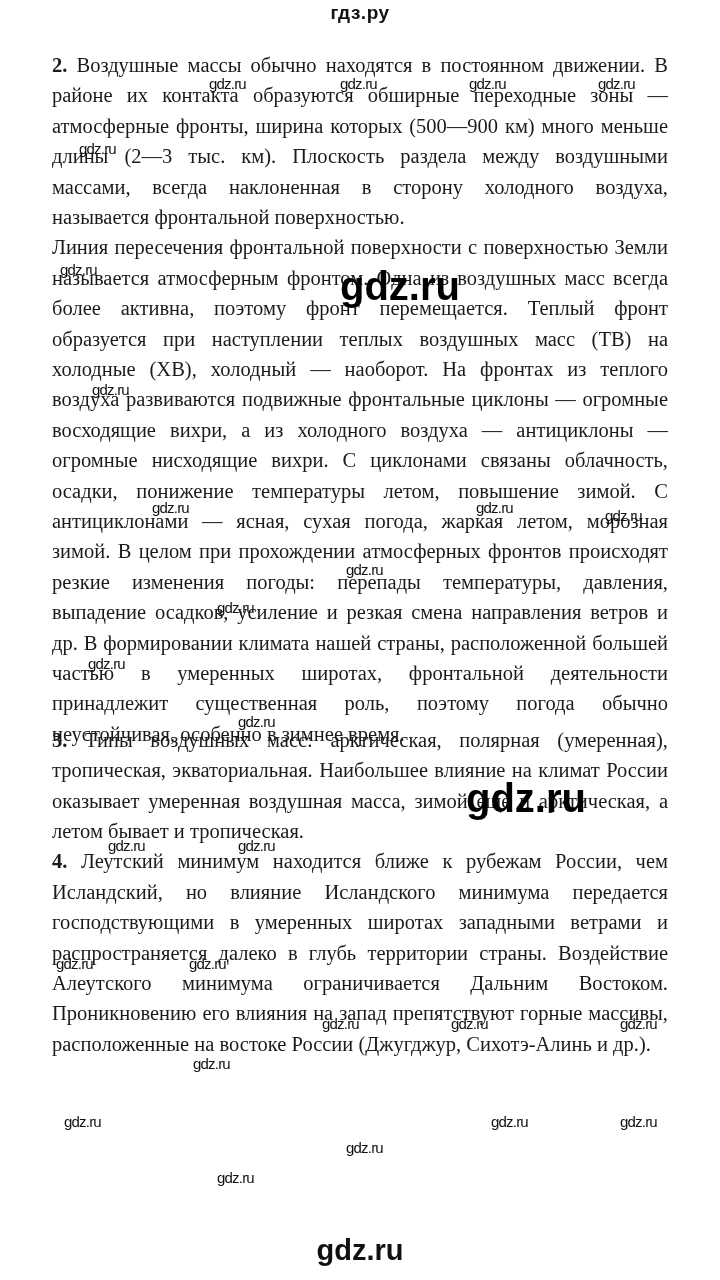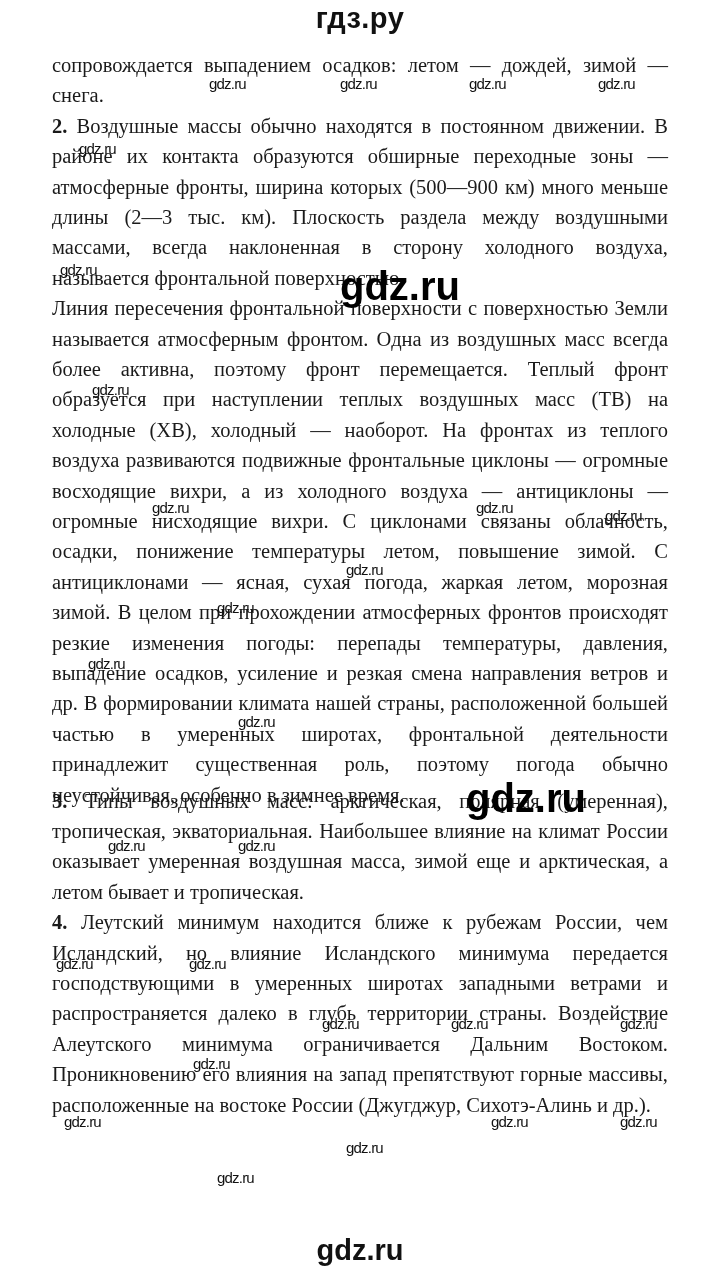--- a/index.html
+++ b/index.html
@@ -1,19 +1,19 @@
 <!DOCTYPE html>
 <html><head>
 <meta charset="utf-8">
 <style>
   html, body { margin: 0; padding: 0; background: #ffffff; }
   body { width: 720px; height: 1280px; position: relative; overflow: hidden; }
   .header-wm {
     position: absolute; top: 2px; left: 0; width: 720px; text-align: center;
-    font-family: "Liberation Sans", sans-serif; font-weight: bold; font-size: 29px;
+    font-family: "Liberation Sans", sans-serif; font-weight: bold; font-size: 19px;
     color: #111; letter-spacing: 0.5px;
   }
   .page {
     position: absolute; left: 52px; top: 50px; width: 616px;
     font-family: "Liberation Serif", serif; font-size: 20.5px; line-height: 30.4px;
     color: #1a1a1a; text-align: justify;
   }
   .page p { margin: 0; text-align: justify; }
   .num { font-weight: bold; }
   .wm-small {
@@ -29,23 +29,20 @@
     font-family: "Liberation Sans", sans-serif; font-weight: bold; font-size: 29px;
     color: #111; line-height: 1;
   }
 </style>
 </head>
 <body>
 
 <div class="header-wm">гдз.ру</div>
 
 <div class="page">
-  <p style="height:60.8px;">
-    <span>сопровождается выпадением осадков: летом — дождей, зимой — снега.</span>
-  </p>
   <p style="height:182.4px;">
     <span class="num">2.</span><span> Воздушные массы обычно находятся в постоянном движении. В районе их контакта образуются обширные переходные зоны — атмосферные фронты, ширина которых (500—900 км) много меньше длины (2—3 тыс. км). Плоскость раздела между воздушными массами, всегда наклоненная в сторону холодного воздуха, называется фронтальной поверхностью.</span>
   </p>
   <p style="height:486.4px;">
     <span>Линия пересечения фронтальной поверхности с поверхностью Земли называется атмосферным фронтом. Одна из воздушных масс всегда более активна, поэтому фронт перемещается. Теплый фронт образуется при наступлении теплых воздушных масс (ТВ) на холодные (ХВ), холодный — наоборот. На фронтах из теплого воздуха развиваются подвижные фронтальные циклоны — огромные восходящие вихри, а из холодного воздуха — антициклоны — огромные нисходящие вихри. С циклонами связаны облачность, осадки, понижение температуры летом, повышение зимой. С антициклонами — ясная, сухая погода, жаркая летом, морозная зимой. В целом при прохождении атмосферных фронтов происходят резкие изменения погоды: перепады температуры, давления, выпадение осадков, усиление и резкая смена направления ветров и др. В формировании климата нашей страны, расположенной большей частью в умеренных широтах, фронтальной деятельности принадлежит существенная роль, поэтому погода обычно неустойчивая, особенно в зимнее время.</span>
   </p>
   <p style="height:121.6px;margin-top:6px;">
     <span class="num">3.</span><span> Типы воздушных масс: арктическая, полярная (умеренная), тропическая, экваториальная. Наибольшее влияние на климат России оказывает умеренная воздушная масса, зимой еще и арктическая, а летом бывает и тропическая.</span>
   </p>
   <p style="height:212.8px;">

